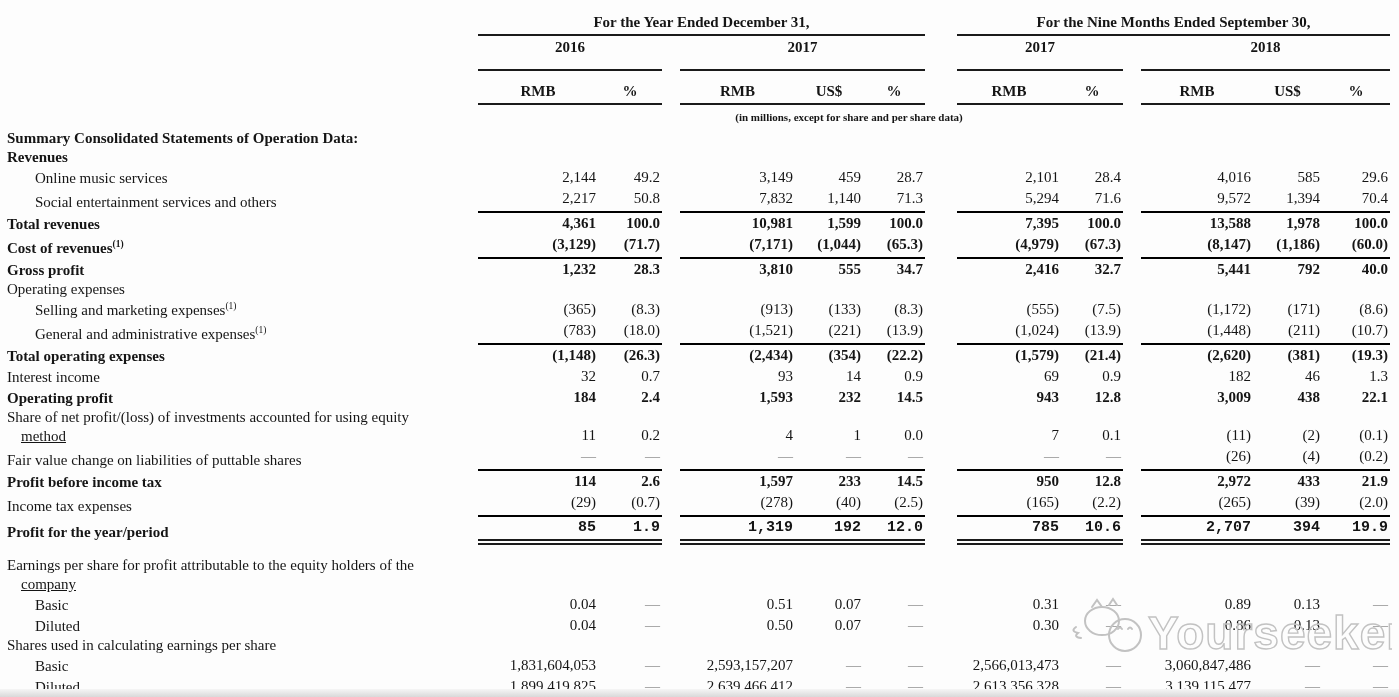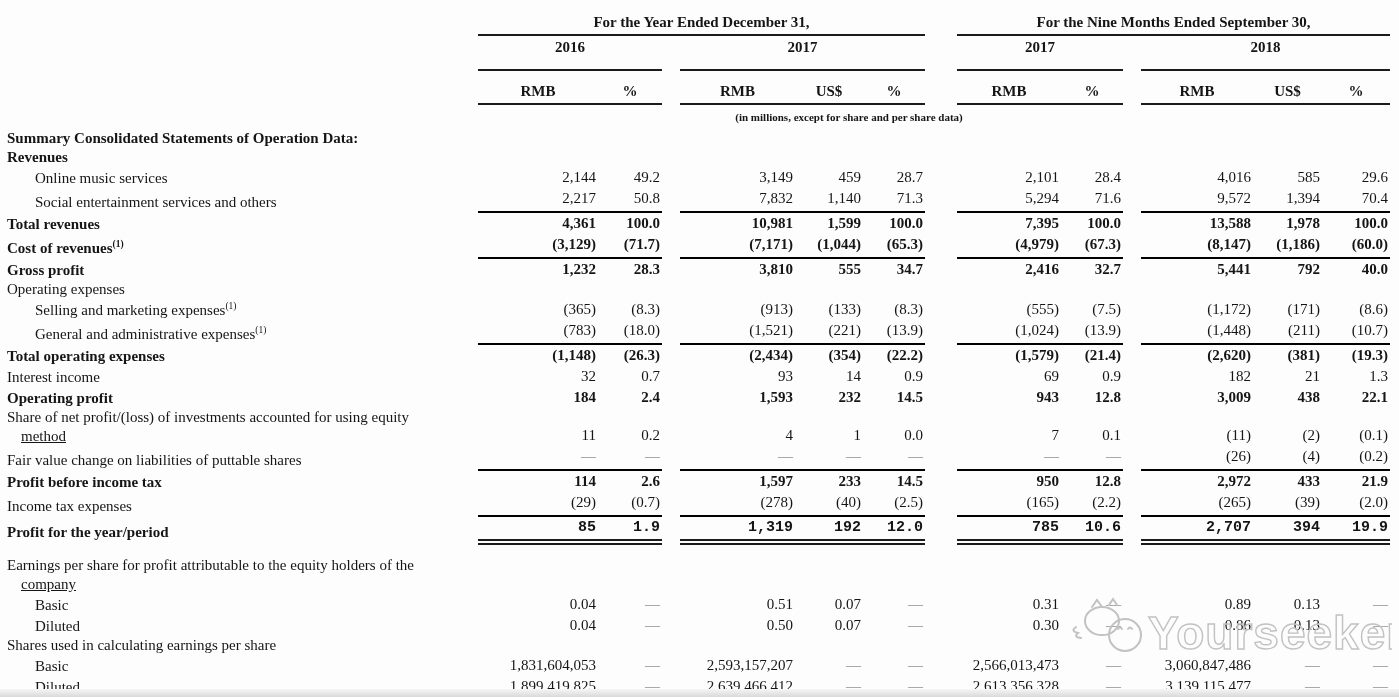--- a/index.html
+++ b/index.html
@@ -297,21 +297,21 @@
           <td class="val">0.7</td>
           <td class="gap"></td>
           <td class="val">93</td>
           <td class="val">14</td>
           <td class="val">0.9</td>
           <td class="gap"></td>
           <td class="val">69</td>
           <td class="val">0.9</td>
           <td class="gap"></td>
           <td class="val">182</td>
-          <td class="val">21</td>
+          <td class="val">46</td>
           <td class="val">1.3</td>
         </tr>
         <tr>
           <td class="lbl b">
             <div>Operating profit</div>
           </td>
           <td class="val b">184</td>
           <td class="val b">2.4</td>
           <td class="gap"></td>
           <td class="val b">1,593</td>

